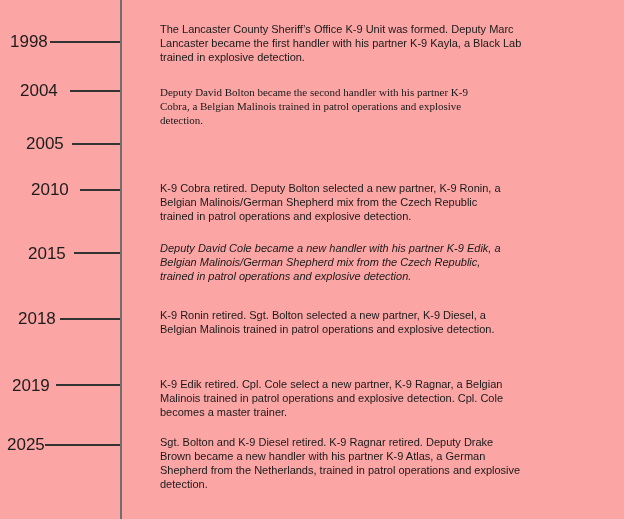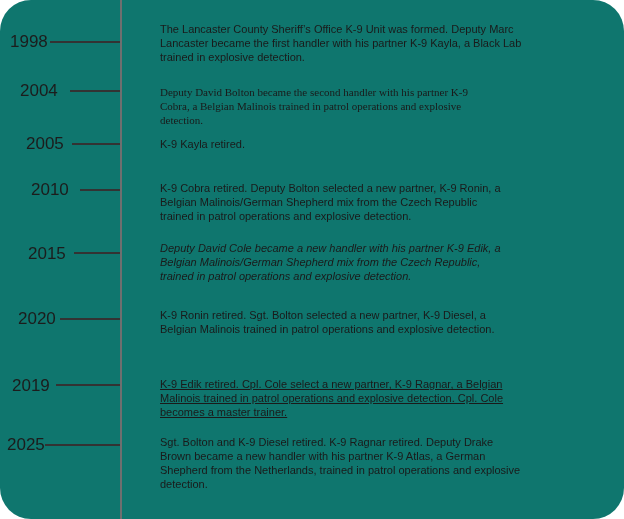--- a/index.html
+++ b/index.html
@@ -4,24 +4,23 @@
 <style>
   html, body {
     margin: 0;
     padding: 0;
     background: #ffffff;
   }
   .canvas {
     position: relative;
     width: 624px;
     height: 519px;
-    background: #0f766e;
+    background: #fca5a5;
     font-family: "Liberation Sans", "DejaVu Sans", sans-serif;
     overflow: hidden;
-    border-radius: 31px;
   }
   .axis {
     position: absolute;
     left: 120px;
     top: 0;
     width: 2px;
     height: 519px;
     background: #6f6f6f;
   }
   .year {
@@ -59,21 +58,21 @@
   .t3 { left: 80px;  top: 189px; width: 40px; }
   .d3 { top: 181px; }
   .y4 { left: 28px;  top: 245px; }
   .t4 { left: 74px;  top: 252px; width: 46px; }
   .d4 { top: 241px; font-style: italic; }
   .y5 { left: 18px;  top: 310px; }
   .t5 { left: 60px;  top: 318px; width: 60px; }
   .d5 { top: 308px; }
   .y6 { left: 12px;  top: 377px; }
   .t6 { left: 56px;  top: 384px; width: 64px; }
-  .d6 { top: 377px; text-decoration: underline; }
+  .d6 { top: 377px; }
   .y7 { left: 7px;   top: 436px; }
   .t7 { left: 45px;  top: 444px; width: 75px; }
   .d7 { top: 435px; }
 </style>
 </head>
 <body>
 
 <div class="canvas">
   <div class="axis"></div>
 
@@ -84,35 +83,34 @@
 trained in explosive detection.</div>
 
   <div class="year y1">2004</div>
   <div class="tick t1"></div>
   <div class="desc d1">Deputy David Bolton became the second handler with his partner K-9
 Cobra, a Belgian Malinois trained in patrol operations and explosive
 detection.</div>
 
   <div class="year y2">2005</div>
   <div class="tick t2"></div>
-  <div class="desc d2">K-9 Kayla retired.</div>
 
   <div class="year y3">2010</div>
   <div class="tick t3"></div>
   <div class="desc d3">K-9 Cobra retired. Deputy Bolton selected a new partner, K-9 Ronin, a
 Belgian Malinois/German Shepherd mix from the Czech Republic
 trained in patrol operations and explosive detection.</div>
 
   <div class="year y4">2015</div>
   <div class="tick t4"></div>
   <div class="desc d4">Deputy David Cole became a new handler with his partner K-9 Edik, a
 Belgian Malinois/German Shepherd mix from the Czech Republic,
 trained in patrol operations and explosive detection.</div>
 
-  <div class="year y5">2020</div>
+  <div class="year y5">2018</div>
   <div class="tick t5"></div>
   <div class="desc d5">K-9 Ronin retired. Sgt. Bolton selected a new partner, K-9 Diesel, a
 Belgian Malinois trained in patrol operations and explosive detection.</div>
 
   <div class="year y6">2019</div>
   <div class="tick t6"></div>
   <div class="desc d6">K-9 Edik retired. Cpl. Cole select a new partner, K-9 Ragnar, a Belgian
 Malinois trained in patrol operations and explosive detection. Cpl. Cole
 becomes a master trainer.</div>
 

